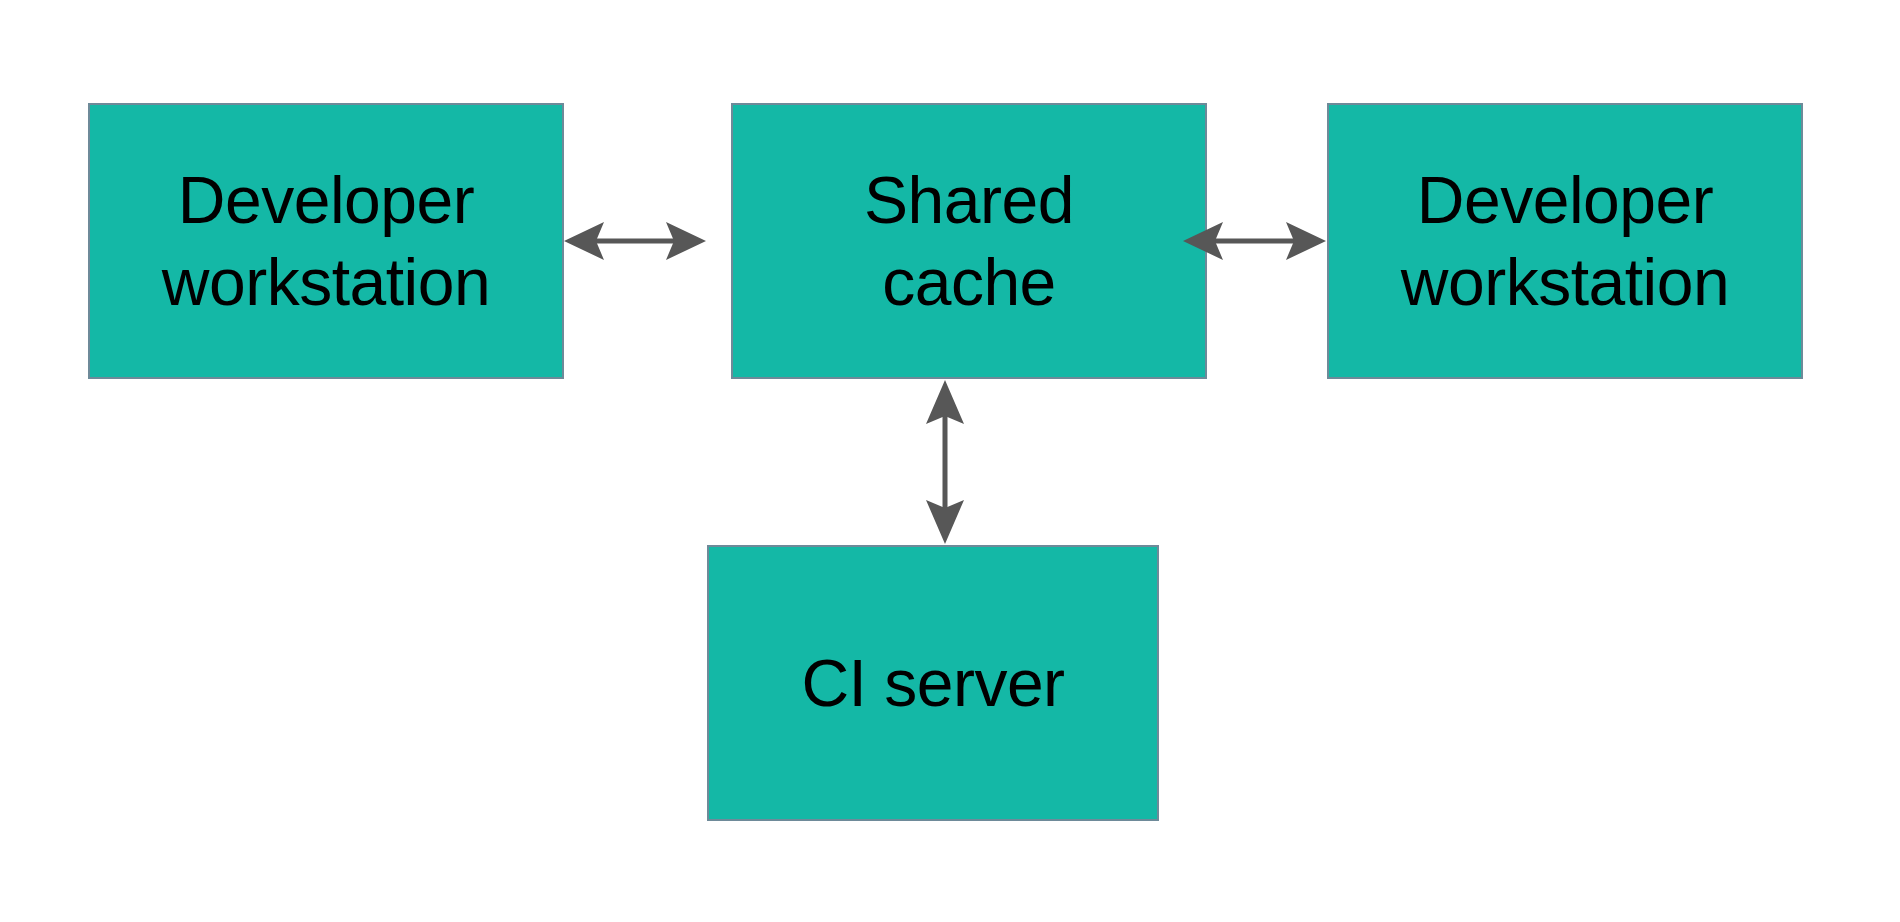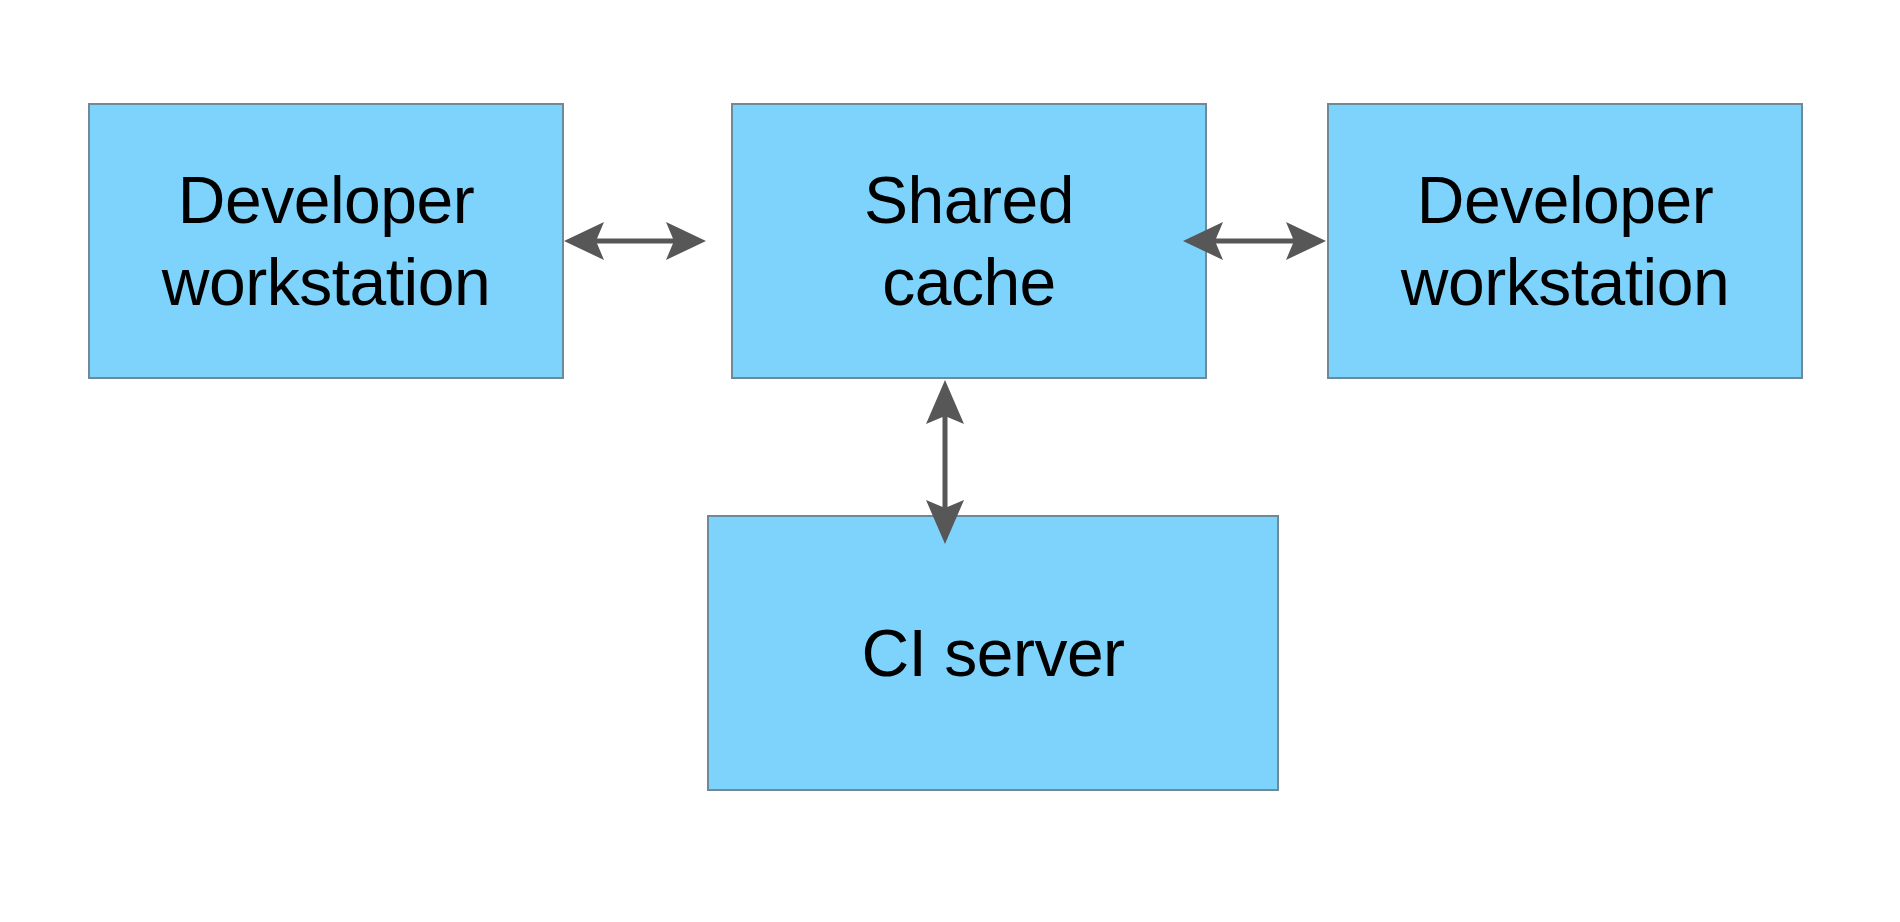--- a/index.html
+++ b/index.html
@@ -18,41 +18,41 @@
     position: relative;
     width: 1900px;
     height: 922px;
     background: #ffffff;
   }
 
   
   .node {
     position: absolute;
     box-sizing: border-box;
-    background: #7dd3fc;
+    background: #14b8a6;
     border: 2px solid #6e8a99;
     display: flex;
     align-items: center;
     justify-content: center;
     text-align: center;
   }
   .node-label {
     font-size: 66px;
     line-height: 82px;
     color: #000000;
     letter-spacing: -0.5px;
     font-weight: 400;
     white-space: pre-line;
     padding: 0 4px;
   }
 
   #node-dev-left   { left: 88px;   top: 103px; width: 476px; height: 276px; }
   #node-shared     { left: 731px;  top: 103px; width: 476px; height: 276px; }
   #node-dev-right  { left: 1327px; top: 103px; width: 476px; height: 276px; }
-  #node-ci         { left: 707px;  top: 515px; width: 572px; height: 276px; align-items: center; }
+  #node-ci         { left: 707px;  top: 545px; width: 452px; height: 276px; align-items: center; }
 
   
   .connector {
     position: absolute;
     overflow: visible;
   }
   #conn-left-shared  { left: 560px;  top: 205px; width: 150px; height: 72px; }
   #conn-shared-right { left: 1179px; top: 205px; width: 151px; height: 72px; }
   #conn-shared-ci    { left: 909px;  top: 376px; width: 72px;  height: 172px; }
 

